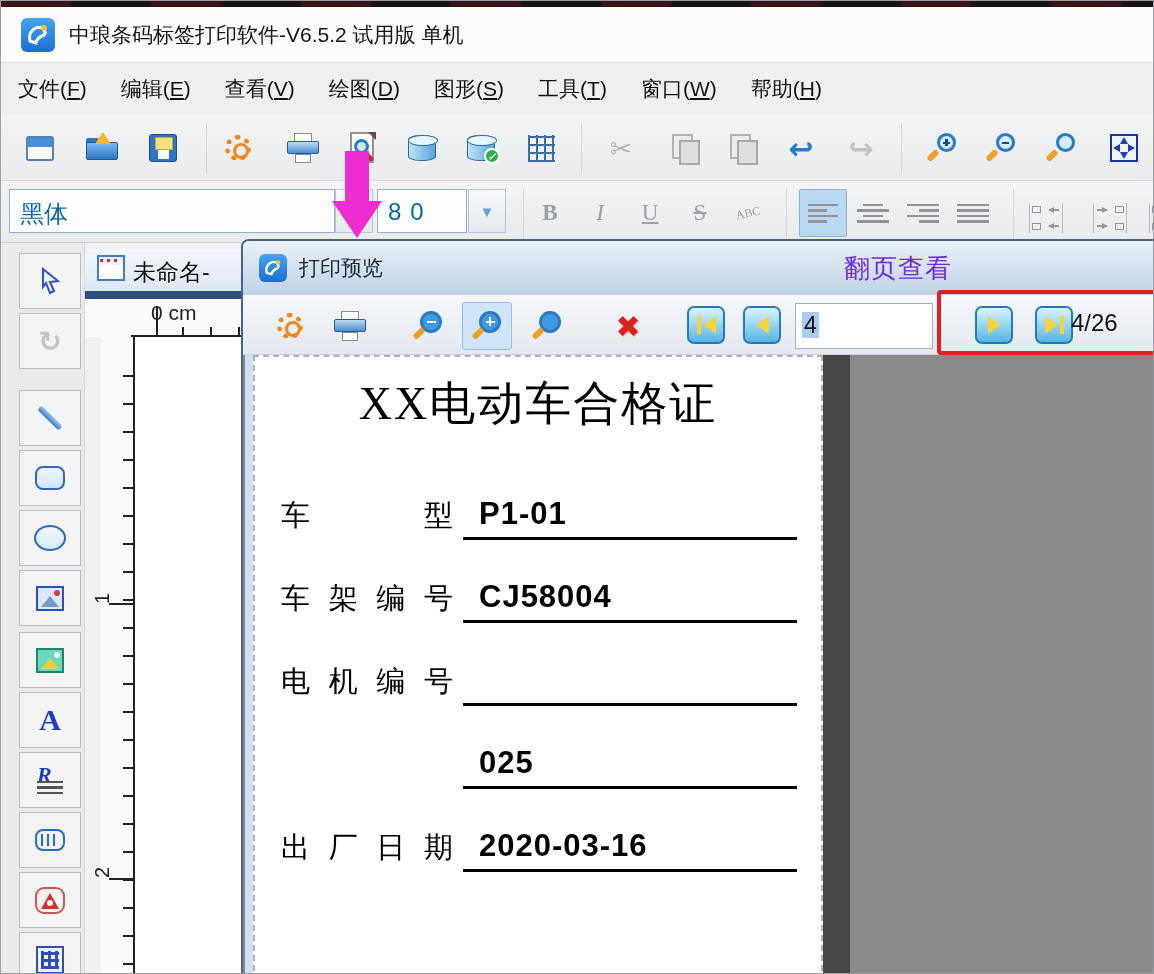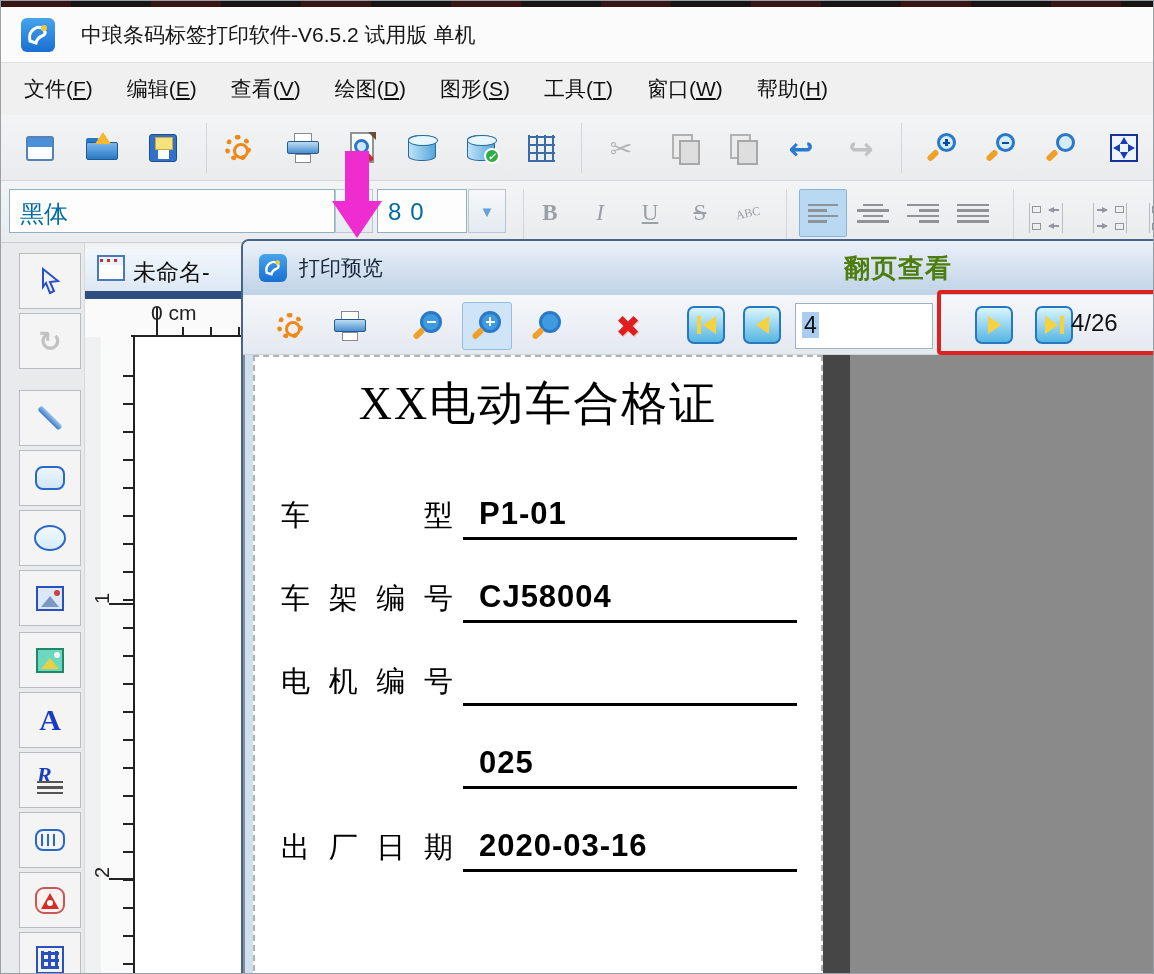--- a/index.html
+++ b/index.html
@@ -7,24 +7,24 @@
   .screen{position:relative;width:1154px;height:974px;background:#ececec;overflow:hidden;border:1px solid #9aa0a8}
 
   
   .topstrip{position:absolute;left:0;top:0;width:1154px;height:6px;
     background:repeating-linear-gradient(90deg,#3a1414 0 70px,#181414 70px 150px)}
 
   
   .titlebar{position:absolute;left:0;top:6px;width:1154px;height:56px;background:#fbfbfb;border-bottom:1px solid #e0e0e0;display:flex;align-items:center}
   .applogo{width:34px;height:34px;margin-left:20px;border-radius:6px;background:linear-gradient(#45a4ec,#1a6fd2);position:relative;flex:0 0 auto}
   .applogo svg{position:absolute;left:3px;top:3px}
-  .wintitle{margin-left:26px;font-size:21px;color:#151515}
-
-  
-  .menubar{position:absolute;left:0;top:62px;width:1154px;height:52px;background:#f0f0f0;display:flex;align-items:center;padding-left:6px}
+  .wintitle{margin-left:14px;font-size:21px;color:#151515}
+
+  
+  .menubar{position:absolute;left:0;top:62px;width:1154px;height:52px;background:#f0f0f0;display:flex;align-items:center;}
   .menu-item{font-size:21px;color:#111;padding:6px 17px;cursor:default}
   .menu-item u{text-decoration:underline}
 
   
   .toolbar{position:absolute;left:0;top:114px;width:1154px;height:66px;background:linear-gradient(#f3f4f5,#e9ebed);border-bottom:1px solid #d5d8db}
   .fmtbar{position:absolute;left:0;top:180px;width:1154px;height:62px;background:linear-gradient(#f3f4f5,#e9ebed);border-bottom:1px solid #c9ced4}
   .vsep{position:absolute;top:8px;width:1px;height:50px;background:#d2d6da}
   .tbtn{position:absolute;top:10px;width:46px;height:46px;display:flex;align-items:center;justify-content:center}
 
   
@@ -152,21 +152,21 @@
   .pvbtn.sel{background:#cfe4f6;border:1px solid #93bedf;border-radius:3px}
   .i-close{font-size:30px;font-weight:bold;color:#df1f1f;text-shadow:1px 1px 0 #f6b9b9}
   .nav{position:absolute;top:11px;width:38px;height:38px;border:2px solid #2878c0;border-radius:7px;background:linear-gradient(#d9f4fc,#56b6e2);display:flex;align-items:center;justify-content:center;gap:2px}
   .tri-l{width:0;height:0;border-top:9px solid transparent;border-bottom:9px solid transparent;border-right:13px solid #f6d23e}
   .tri-r{width:0;height:0;border-top:9px solid transparent;border-bottom:9px solid transparent;border-left:13px solid #f6d23e}
   .nbar{width:4px;height:18px;background:#f6d23e}
   .pginput{position:absolute;left:552px;top:8px;width:138px;height:46px;background:#fff;border:1px solid #9fb2c2;font-size:23px;color:#111;padding:8px 6px}
   .pginput .selch{background:#a9cdf0;padding:0 2px}
   .pgind{position:absolute;left:828px;top:14px;font-size:24px;color:#111}
   .redrect{position:absolute;left:694px;top:49px;width:224px;height:65px;border:4px solid #de2020;border-radius:4px;z-index:30}
-  .pv-note{position:absolute;left:601px;top:10px;font-size:26px;font-weight:bold;color:#4d7c0f;z-index:30;letter-spacing:1px}
+  .pv-note{position:absolute;left:601px;top:10px;font-size:26px;font-weight:normal;color:#6d28d9;z-index:30;letter-spacing:1px}
 
   
   .pv-content{position:absolute;left:0;top:114px;width:100%;height:626px;background:#8a8a8a}
   .gutter{position:absolute;left:2px;top:0;width:8px;height:100%;background:#cfe0f0}
   .page{position:absolute;left:10px;top:0;width:570px;height:626px;background:#fff;border-left:2px dashed #b2b2b2;border-top:2px dashed #b2b2b2;border-right:2px dashed #b2b2b2}
   .pshadow{position:absolute;left:580px;top:0;width:27px;height:100%;background:#464646}
   .cert-title{position:absolute;left:0;top:16px;width:100%;text-align:center;font-family:"Liberation Serif","DejaVu Serif",serif;font-size:46px;color:#000;letter-spacing:2px}
   .lrow{position:absolute;left:26px;width:516px;height:46px}
   .llabel{position:absolute;left:0;bottom:4px;width:172px;font-family:"Liberation Serif","DejaVu Serif",serif;font-size:29px;color:#000;text-align:justify;text-align-last:justify}
   .lvalue{position:absolute;left:198px;bottom:8px;font-family:"Liberation Sans",sans-serif;font-weight:600;font-size:31px;color:#000;letter-spacing:1px}

